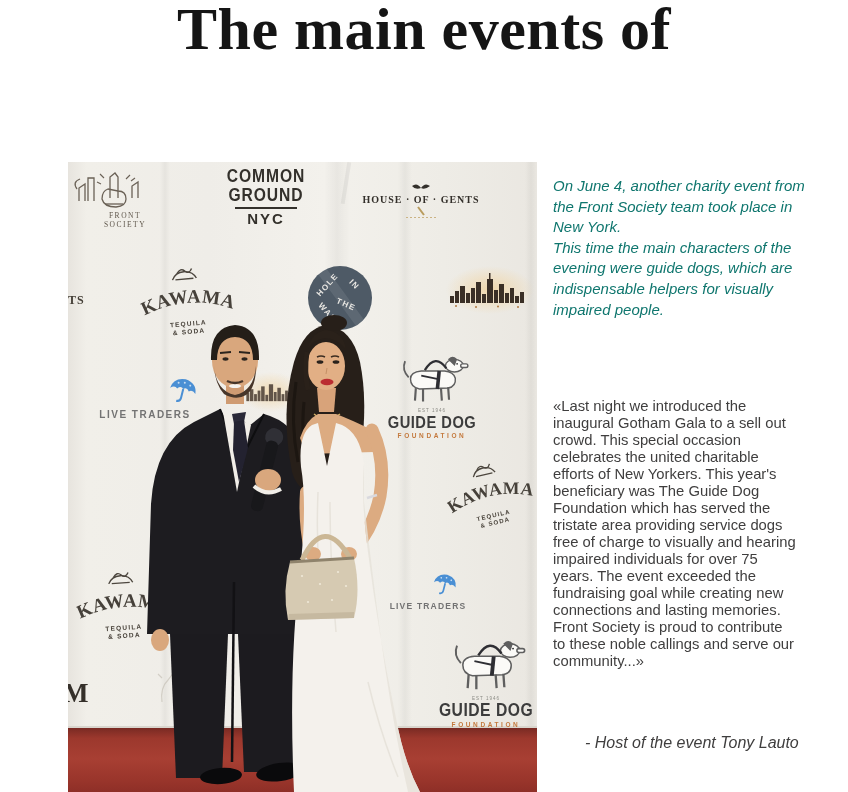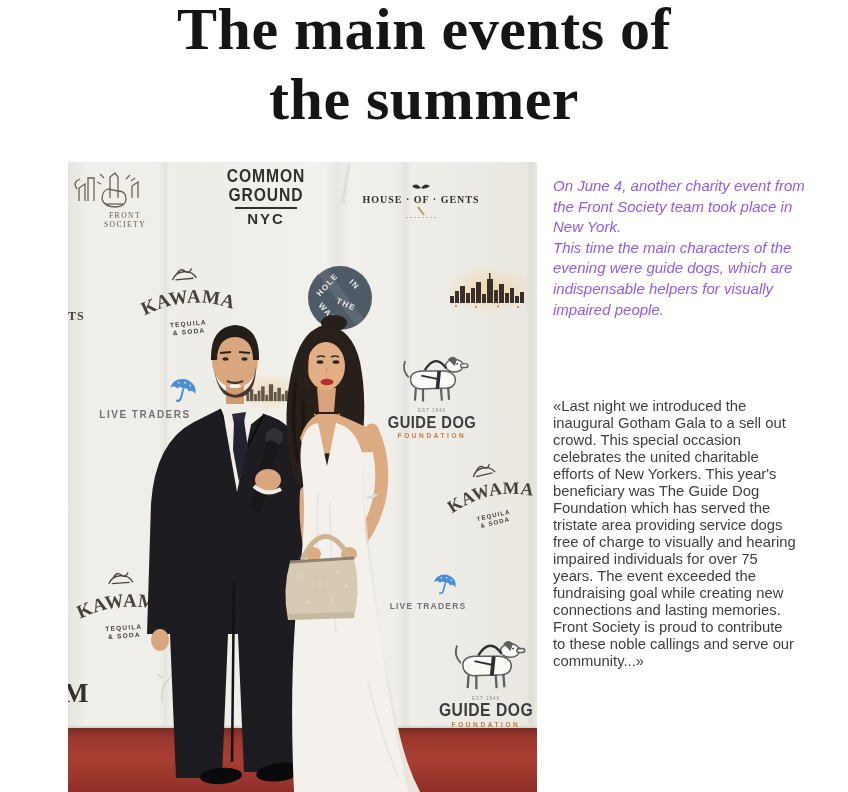--- a/index.html
+++ b/index.html
@@ -8,21 +8,21 @@
   .abs{position:absolute;}
 
   
   h1.title{position:absolute;left:0;right:0;top:-6px;margin:0;text-align:center;
     font-family:"Liberation Serif",serif;font-weight:700;font-size:60px;line-height:70px;
     color:#151515;letter-spacing:.5px;}
   h1.title span{display:block;}
 
   
   .intro{position:absolute;left:553px;top:176px;width:270px;font-style:italic;
-    font-size:15px;line-height:20.6px;color:#8b5cf6;white-space:pre;}
+    font-size:15px;line-height:20.6px;color:#0f766e;white-space:pre;}
   .quote{position:absolute;left:553px;top:398px;width:270px;
     font-size:14.8px;line-height:17px;color:#3f3e3e;white-space:pre;}
   .attribution{position:absolute;left:585px;top:734px;font-style:italic;
     font-size:16px;color:#3f3e3e;white-space:pre;}
 
   
   .photo{position:absolute;left:68px;top:162px;width:469px;height:630px;overflow:hidden;
     background:#efede8;}
   .backdrop{position:absolute;inset:0;
     background:linear-gradient(90deg,#e7e4de 0,#f1efe9 4%,#efede8 30%,#f3f1ec 55%,#eeece6 80%,#eae7e1 100%);}
@@ -43,21 +43,21 @@
   .lg-front .cap{font-size:7.5px;letter-spacing:1.5px;font-family:"Liberation Serif",serif;margin-top:-3px;margin-left:16px;}
 
   .lg-cg{left:148px;top:5px;width:100px;color:#33302b;}
   .lg-cg .l{font-weight:700;font-size:17px;line-height:19px;letter-spacing:1px;transform:scale(.92,1.05);}
   .lg-cg .rule{width:62px;margin:2px auto 1px;border-top:2.5px solid #33302b;}
   .lg-cg .l3{font-weight:700;font-size:15px;letter-spacing:2px;}
 
   .lg-hog{left:293px;top:14px;width:120px;color:#332f2a;}
   .lg-hog .nm{font-family:"Liberation Serif",serif;font-weight:700;font-size:10px;letter-spacing:1px;}
 
-  .lg-ts{left:0;top:131px;font-family:"Liberation Serif",serif;font-weight:700;font-size:12px;color:#443f37;letter-spacing:1px;margin-top:16px;}
+  .lg-ts{left:0;top:131px;font-family:"Liberation Serif",serif;font-weight:700;font-size:12px;color:#443f37;letter-spacing:1px;}
   .lg-m{left:-5px;top:516px;font-family:"Liberation Serif",serif;font-weight:700;font-size:27px;color:#35302a;}
 
   .kawama{width:92px;color:#48423a;}
   .kw1{left:72px;top:96px;transform:rotate(-5deg);}
   .kw2{left:374px;top:290px;transform:rotate(-13deg) scale(.93);}
   .kw3{left:8px;top:400px;transform:rotate(-4deg);}
   .kawama .sub{font-size:6.5px;font-weight:700;letter-spacing:1.2px;line-height:8px;}
 
   .lg-hole{left:239px;top:103px;width:66px;height:66px;}
 
@@ -86,21 +86,20 @@
 
   .people{position:absolute;inset:0;z-index:5;}
 </style>
 </head>
 <body>
 
 <div class="page">
 
   <h1 class="title">
     <span>The main events of</span>
-    <span>the summer</span>
   </h1>
 
   <figure class="photo abs" style="margin:0;">
     <div class="backdrop"></div>
     <div class="fold f1"></div>
     <div class="fold f2"></div>
     <div class="fold f3"></div>
     <div class="fold f4"></div>
     <div class="crease"></div>
     <div class="floorline"></div>
@@ -423,14 +422,15 @@
 Foundation which has served the
 tristate area providing service dogs
 free of charge to visually and hearing
 impaired individuals for over 75
 years. The event exceeded the
 fundraising goal while creating new
 connections and lasting memories.
 Front Society is proud to contribute
 to these noble callings and serve our
 community...»</div>
+  <div class="attribution">- Host of the event Tony Lauto</div>
 
 </div>
 
 </body></html>

